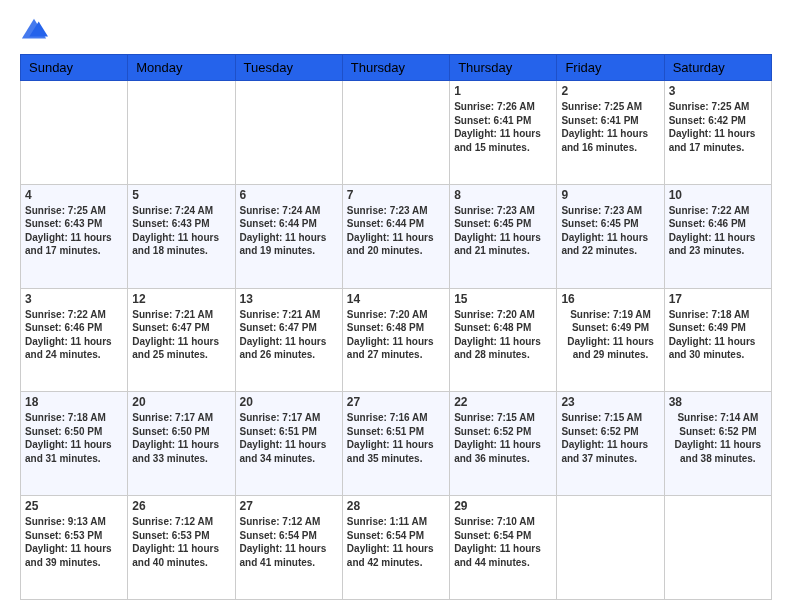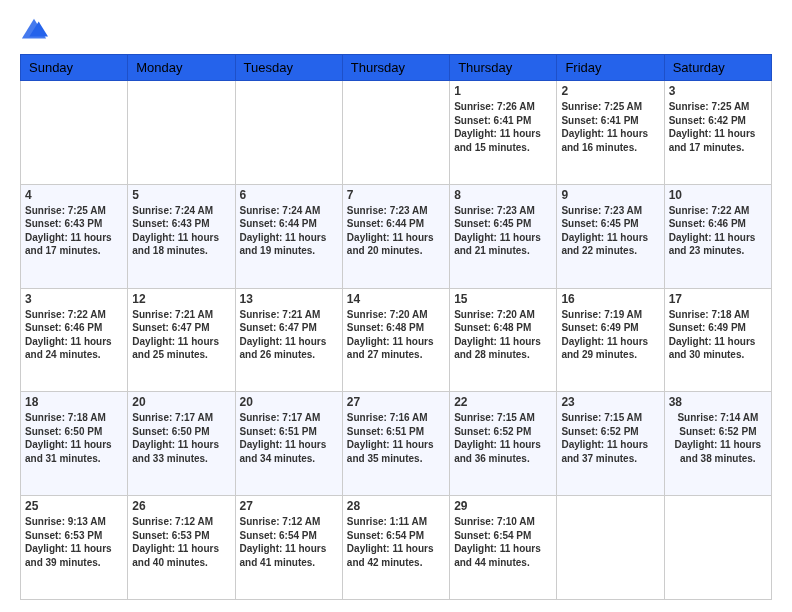--- a/index.html
+++ b/index.html
@@ -237,21 +237,21 @@
           </td>
           <td>
             <span class="day-num">15</span>
             <div class="cell-info" style="white-space: pre-line;">Sunrise: 7:20 AM
 Sunset: 6:48 PM
 Daylight: 11 hours
 and 28 minutes.</div>
           </td>
           <td>
             <span class="day-num">16</span>
-            <div class="cell-info" style="white-space: pre-line;">Sunrise: 7:19 AM
+            <div class="cell-info" style="white-space: pre-line; text-align: center;">Sunrise: 7:19 AM
 Sunset: 6:49 PM
 Daylight: 11 hours
 and 29 minutes.</div>
           </td>
           <td>
             <span class="day-num">17</span>
             <div class="cell-info" style="white-space: pre-line;">Sunrise: 7:18 AM
 Sunset: 6:49 PM
 Daylight: 11 hours
 and 30 minutes.</div>

